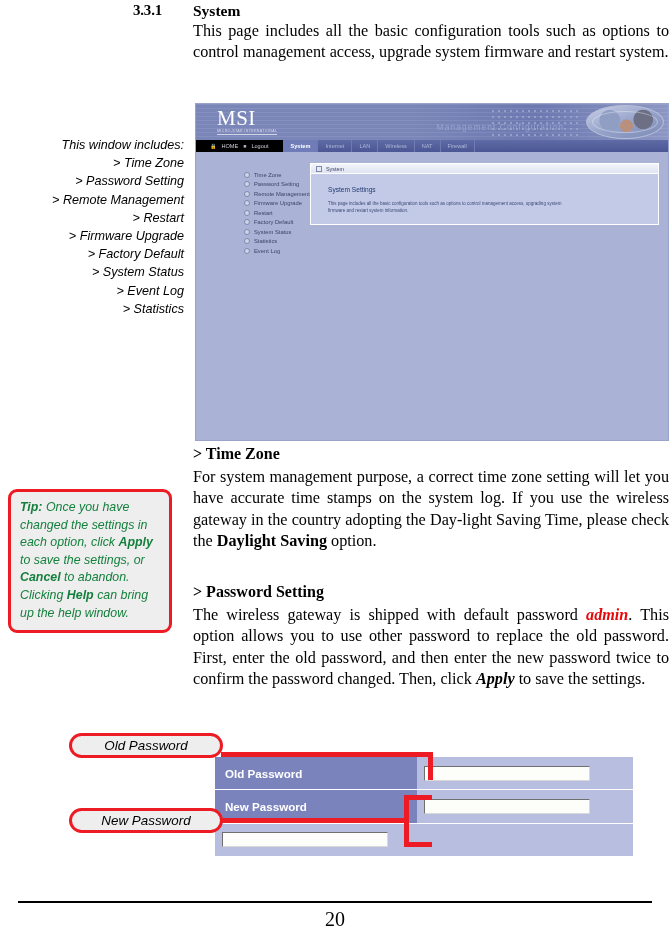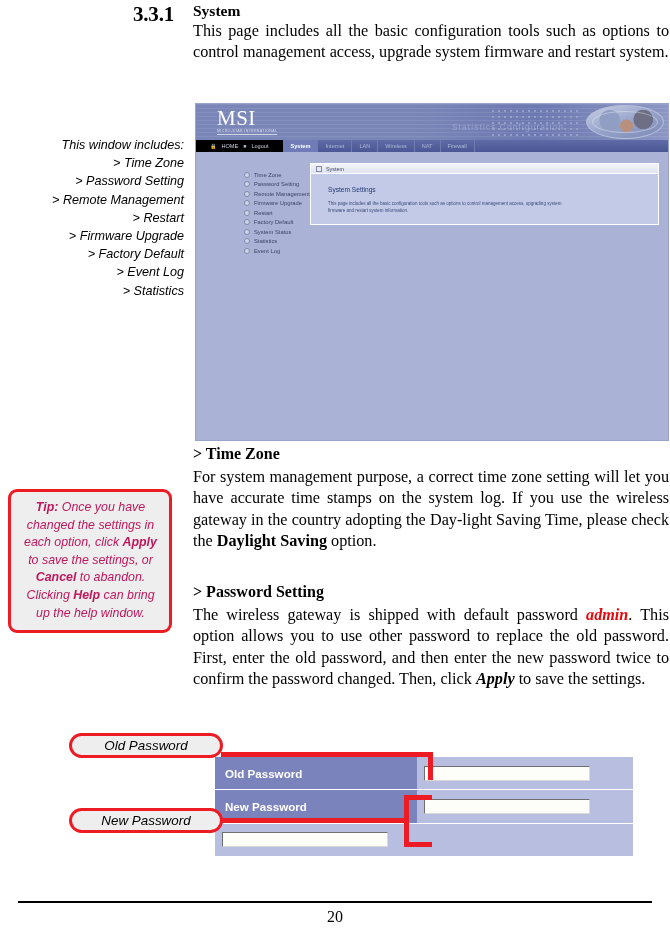--- a/index.html
+++ b/index.html
@@ -7,21 +7,21 @@
     width:670px;height:940px;background:#ffffff;
     font-family:"Liberation Serif", serif;
     position:relative;overflow:hidden;
     -webkit-font-smoothing:antialiased;
   }
   .page{position:absolute;inset:0;}
 
   
   .sec-num{
     position:absolute;left:133px;top:2px;
-    font-weight:bold;font-size:21px;letter-spacing:-0.2px;text-align:center;
+    font-weight:bold;font-size:15px;letter-spacing:-0.2px;text-align:center;
   }
   .sec-title{
     position:absolute;left:193px;top:2px;
     font-weight:bold;font-size:15.5px;
   }
   .intro{
     position:absolute;left:193px;top:21px;width:476px;
     font-size:16.2px;line-height:21.3px;text-align:justify;
     text-align-last:left;
   }
@@ -164,21 +164,21 @@
   .b{font-weight:bold;}
   .bi{font-weight:bold;font-style:italic;}
   .red-bi{font-weight:bold;font-style:italic;color:#e8070a;}
 
   
   .tip{
     position:absolute;left:8px;top:489px;width:164px;
     background:#eeeeee;border:3px solid #ed1c24;border-radius:9px;
     padding:7px 8px 8px 9px;box-sizing:border-box;
     font-family:"Liberation Sans", sans-serif;
-    font-style:italic;font-size:12.4px;line-height:17.6px;color:#be185d;text-align:center;
+    font-style:italic;font-size:12.4px;line-height:17.6px;color:#15803d;
   }
   .tip b{font-style:italic;}
 
   
   .form-fig{
     position:absolute;left:215px;top:757px;width:418px;height:100px;
   }
   .frow{display:flex;height:33.3px;}
   .fcell-label{
     width:202px;background:#7b83bd;color:#ffffff;
@@ -208,51 +208,52 @@
   #pill-new{left:69px;top:808px;width:154px;}
 
   .lead{position:absolute;background:#ed1c24;}
 
   
   .rule{
     position:absolute;left:18px;top:901px;width:634px;height:2.2px;background:#000;
   }
   .pageno{
     position:absolute;left:0;right:0;top:908px;text-align:center;
-    font-size:16px;
+    font-size:20px;
   }
 </style>
 </head>
 <body>
 
 <div class="page">
 
   <div class="sec-num">3.3.1</div>
   <div class="sec-title">System</div>
   <div class="intro">This page includes all the basic configuration tools such as options to control management access, upgrade system firmware and restart system.</div>
 
   <div class="margin-note">
     <span class="ln">This window includes:</span>
     <span class="ln">&gt; Time Zone</span>
     <span class="ln">&gt; Password Setting</span>
     <span class="ln">&gt; Remote Management</span>
     <span class="ln">&gt; Restart</span>
     <span class="ln">&gt; Firmware Upgrade</span>
     <span class="ln">&gt; Factory Default</span>
+    <span class="ln">&gt; System Status</span>
     <span class="ln">&gt; Event Log</span>
     <span class="ln">&gt; Statistics</span>
   </div>
 
   <div class="shot">
 
     <div class="shot-banner">
       <div class="logo-msi">MSI</div>
       <div class="logo-sub">MICRO-STAR INTERNATIONAL</div>
       <div class="dots"></div>
-      <div class="banner-tag">Statistics Configuration</div>
+      <div class="banner-tag">Management Configuration</div>
       <div class="oval"></div>
     </div>
 
     <div class="navbar">
       <div class="homebar">
         <span class="gl">🔒</span>
         <span>HOME</span>
         <span class="gl">■</span>
         <span>Logout</span>
       </div>

